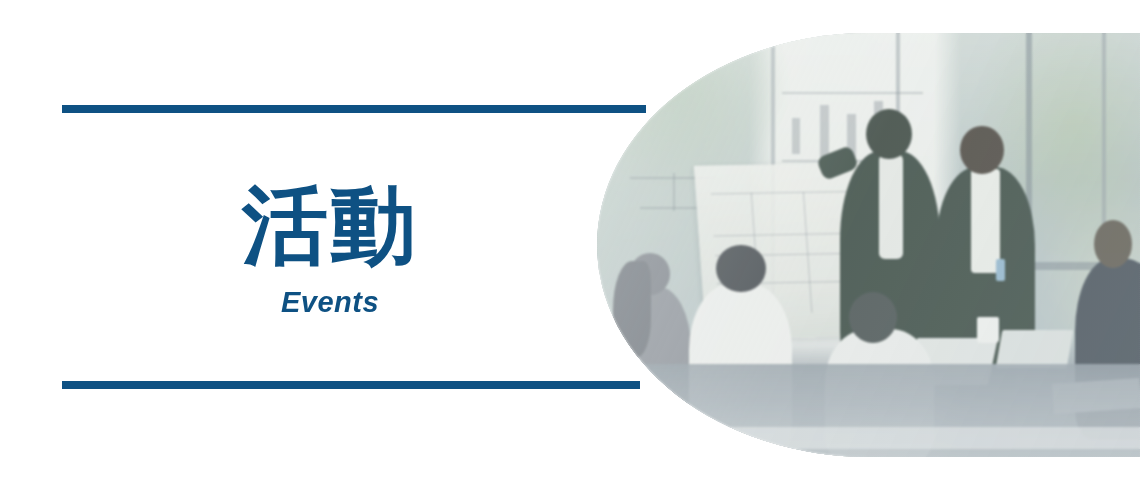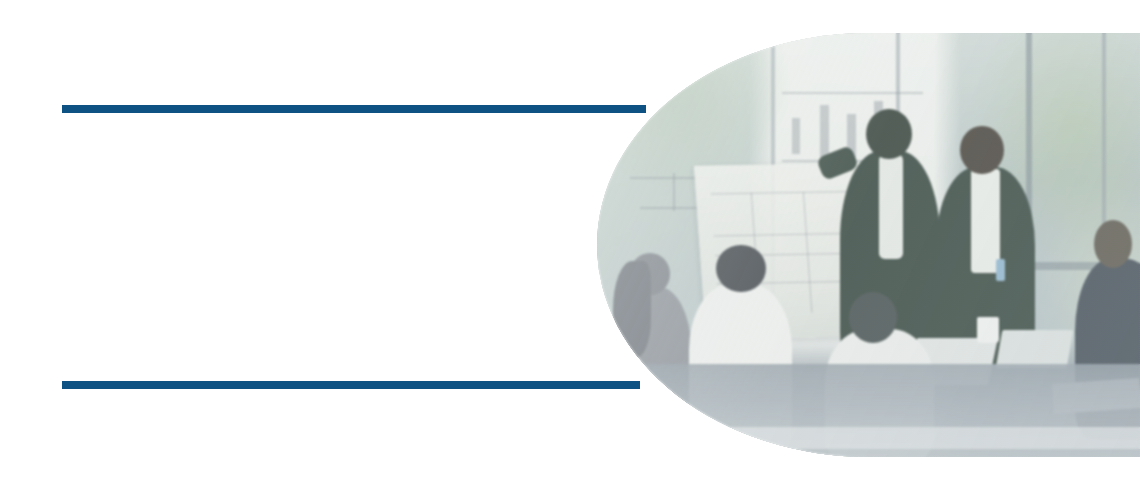--- a/index.html
+++ b/index.html
@@ -259,20 +259,24 @@
   }
 </style>
 </head>
 <body>
 
 <div class="banner">
 
   <div class="rule rule-top"></div>
   <div class="rule rule-bottom"></div>
 
+  <div class="text-block">
+    <div class="title-cjk">活動</div>
+    <div class="subtitle">Events</div>
+  </div>
 
   <div class="photo">
     <div class="photo-scene">
 
       <div class="mullion m1"></div>
       <div class="mullion m2"></div>
       <div class="mullion m3"></div>
       <div class="mullion m4"></div>
       <div class="transom"></div>
 

